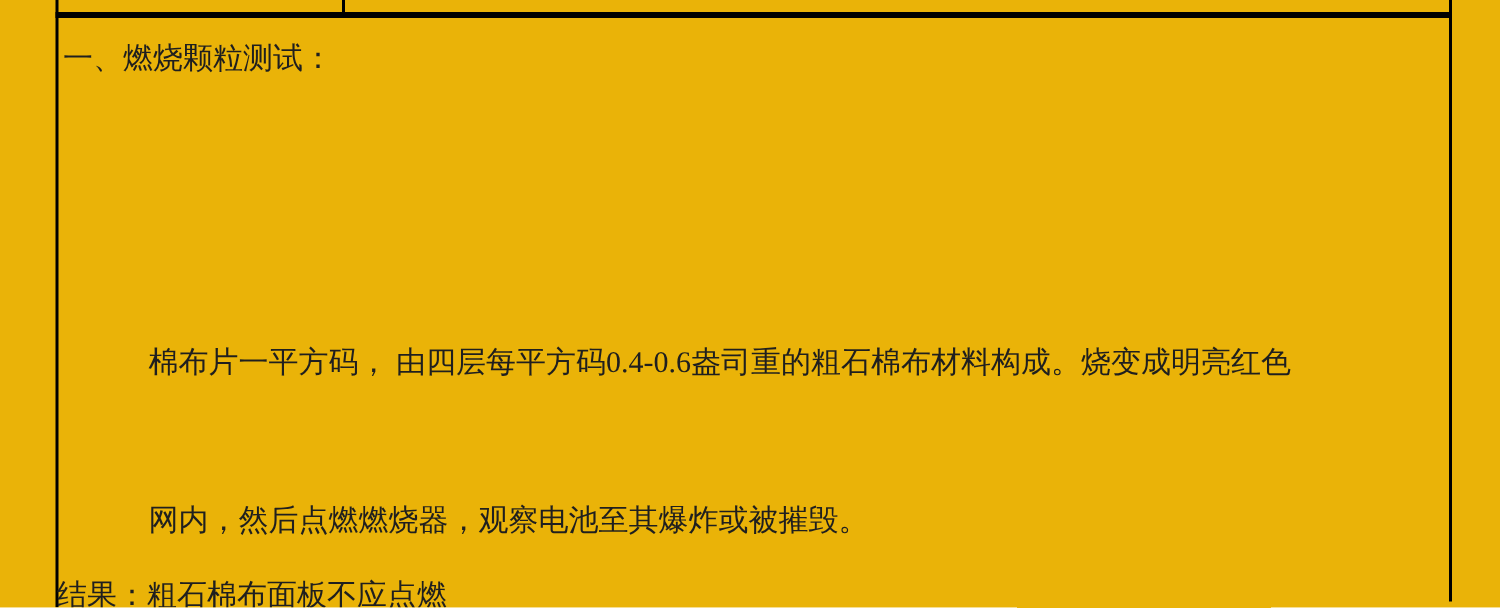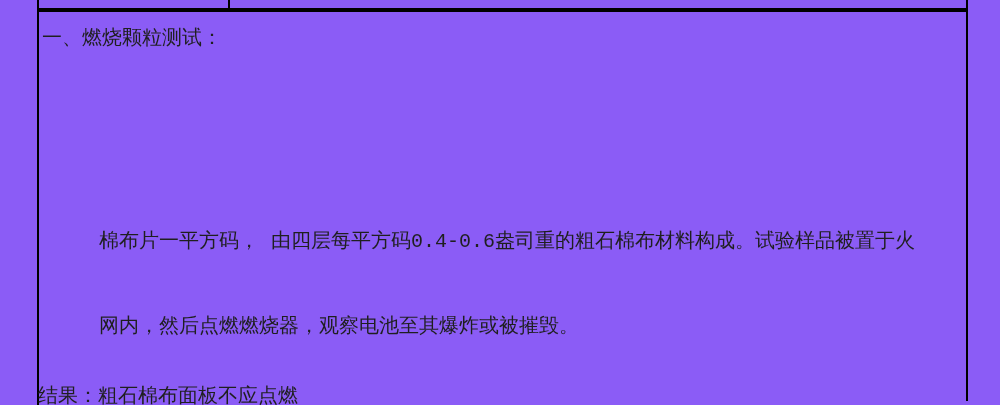--- a/index.html
+++ b/index.html
@@ -1,23 +1,23 @@
 <!DOCTYPE html>
 <html><head>
 <meta charset="utf-8">
 <style>
   * { margin: 0; padding: 0; box-sizing: border-box; }
   html, body { background: #ffffff; }
   .canvas {
     position: relative;
     width: 1000px;
     height: 405px;
-    background: #8b5cf6;
+    background: #eab308;
     overflow: hidden;
-    font-family: Liberation Mono, monospace;
+    font-family: Liberation Serif, serif;
     color: #222222;
   }
   
   .v-border {
     position: absolute;
     width: 2px;
     background: #000000;
   }
   .left-border  { left: 37px;  top: 0; height: 405px; }
   .right-border { left: 966px; top: 0; height: 401px; }
@@ -36,33 +36,33 @@
     white-space: pre;
     letter-spacing: 0px;
     color: #1f1f1f;
   }
   .title-line   { left: 42px;  top: 28px; }
   .req-line-0   { left: 40px;  top: 82px; }
   .req-line-1   { left: 99px;  top: 131px; }
   .req-line-2   { left: 99px;  top: 181px; }
   .req-line-3   { left: 99px;  top: 231px; }
   .req-line-4   { left: 99px;  top: 281px; }
-  .req-line-5   { left: 99px;  top: 316px; }
+  .req-line-5   { left: 99px;  top: 336px; }
   .result-line  { left: 38px;  top: 386px; } 
 </style>
 </head>
 <body>
 
 <div class="canvas">
 
   <div class="v-border left-border"></div>
   <div class="v-border right-border"></div>
   <div class="v-border top-divider"></div>
   <div class="h-border-thick"></div>
 
   <div class="line title-line">一、燃烧颗粒测试：</div>
 
-  <div class="line req-line-3">棉布片一平方码， 由四层每平方码0.4-0.6盎司重的粗石棉布材料构成。试验样品被置于火</div>
+  <div class="line req-line-3">棉布片一平方码， 由四层每平方码0.4-0.6盎司重的粗石棉布材料构成。烧变成明亮红色</div>
   <div class="line req-line-5">网内，然后点燃燃烧器，观察电池至其爆炸或被摧毁。</div>
 
   <div class="line result-line">结果：粗石棉布面板不应点燃</div>
 
 </div>
 
 </body></html>

